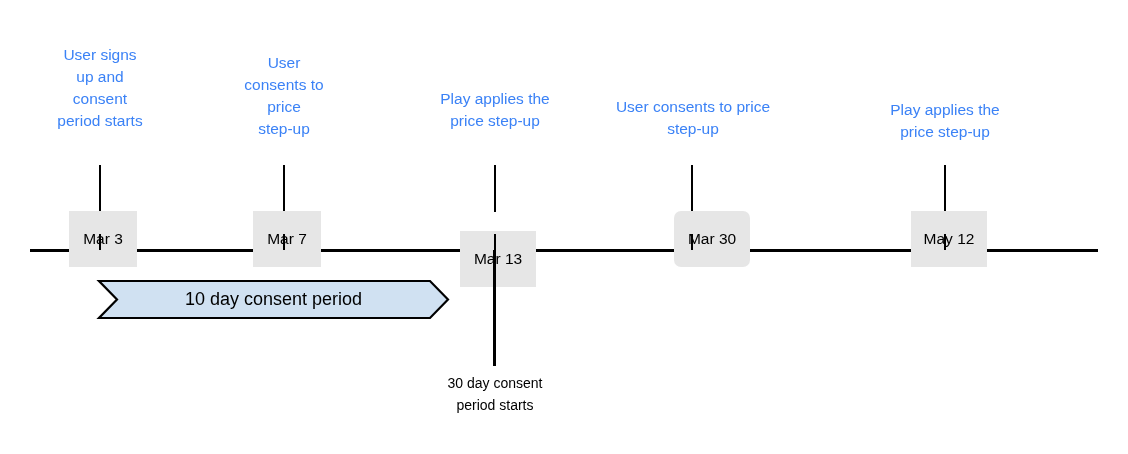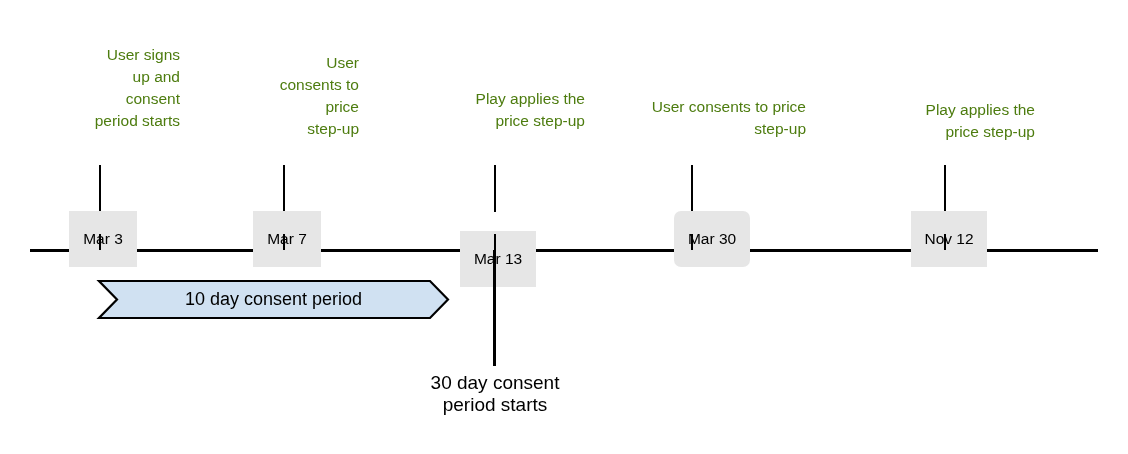--- a/index.html
+++ b/index.html
@@ -37,24 +37,24 @@
     background: #000000;
   }
   .tick-drop {
     position: absolute;
     width: 3px;
     background: #000000;
   }
   
   .milestone-caption {
     position: absolute;
-    text-align: right;
+    text-align: center;
     font-size: 15.5px;
     line-height: 22px;
-    color: #4d7c0f;
+    color: #3b82f6;
     white-space: pre-line;
   }
   
   .date-chip {
     position: absolute;
     background: #e6e6e6;
     font-size: 15.5px;
     line-height: 22px;
     color: #000000;
     text-align: center;
@@ -84,21 +84,21 @@
     align-items: center;
     justify-content: center;
     font-size: 18px;
     color: #000000;
     pointer-events: none;
   }
   
   .bottom-annotation {
     position: absolute;
     text-align: center;
-    font-size: 19px;
+    font-size: 14px;
     line-height: 22px;
     color: #000000;
     white-space: pre-line;
   }
 </style>
 </head>
 <body>
 
 <div id="diagram">
 
@@ -130,21 +130,21 @@
 
   <div class="milestone-caption" style="left:580px; top:96px; width:226px;">User consents to price
 step-up</div>
   <div class="tick-stem" style="left:691px; top:165px; height:47px;"></div>
   <div class="date-chip" style="left:674px; top:211px; width:68px;border-radius:7px;">Mar 30</div>
   <div class="tick-stem-lower" style="left:691px; top:234px; height:16px;"></div>
 
   <div class="milestone-caption" style="left:855px; top:99px; width:180px;">Play applies the
 price step-up</div>
   <div class="tick-stem" style="left:944px; top:165px; height:47px;"></div>
-  <div class="date-chip" style="left:911px; top:211px; width:68px;">Nov 12</div>
+  <div class="date-chip" style="left:911px; top:211px; width:68px;">May 12</div>
   <div class="tick-stem-lower" style="left:944px; top:234px; height:16px;"></div>
 
   <div class="period-bar" style="left:99px; top:281px; width:349px; background:transparent;">
     <svg width="349" height="37" viewBox="0 0 349 37" preserveAspectRatio="none">
       <polygon points="0,0 331,0 349,18.5 331,37 0,37 18,18.5" fill="#d0e1f2" stroke="#000000" stroke-width="2.2" stroke-linejoin="miter"></polygon>
     </svg>
     <div class="period-label">10 day consent period</div>
   </div>
 
 

